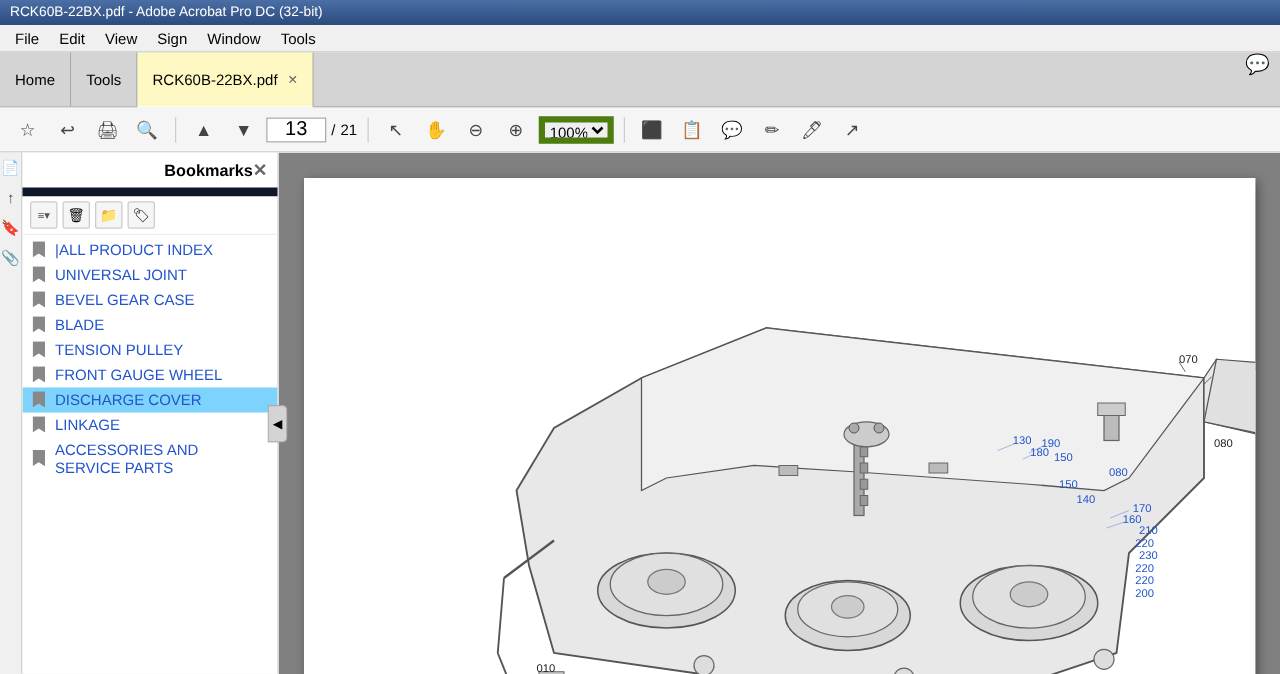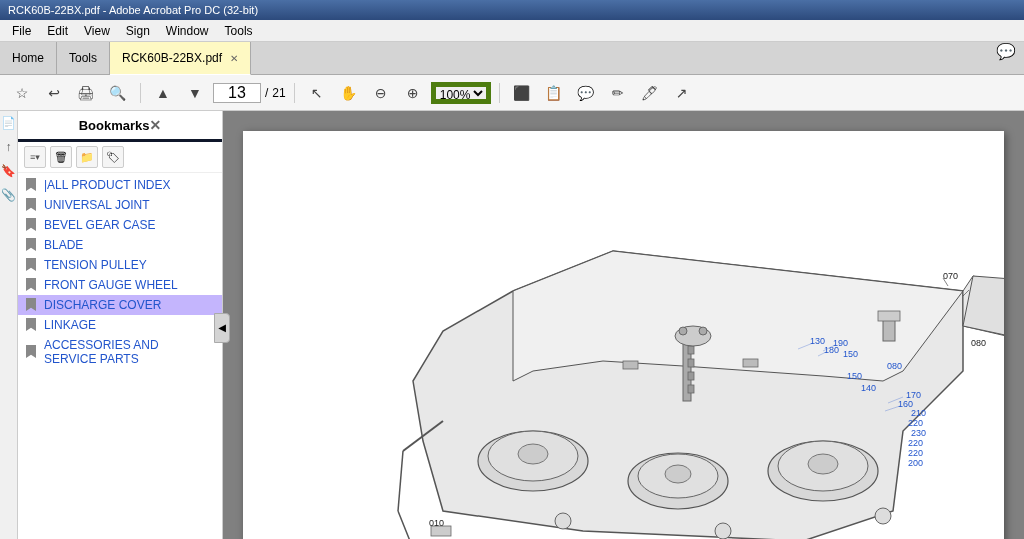--- a/index.html
+++ b/index.html
@@ -30,21 +30,21 @@
       padding: 2px 8px;
       font-size: 12px;
       cursor: pointer;
     }
 
     
     .tab-bar {
       background: #d4d4d4;
       display: flex;
       align-items: stretch;
-      height: 33px;
+      height: 44px;
       border-bottom: 1px solid #aaa;
     }
     .tab {
       display: flex;
       align-items: center;
       padding: 0 12px;
       border-right: 1px solid #aaa;
       font-size: 12px;
       cursor: pointer;
       background: #d4d4d4;
@@ -120,23 +120,23 @@
       width: 205px;
       background: white;
       border-right: 1px solid #ccc;
       display: flex;
       flex-direction: column;
       flex-shrink: 0;
     }
     .sidebar-header {
       display: flex;
       align-items: center;
-      justify-content: center;
+      justify-content: flex-end;
       padding: 6px 8px;
-      border-bottom: 3px solid #0f172a;
+      border-bottom: 7px solid #0f172a;
       font-size: 13px;
       font-weight: bold;
     }
     .sidebar-tools {
       display: flex;
       align-items: center;
       padding: 4px 6px;
       gap: 4px;
       border-bottom: 1px solid #eee;
     }
@@ -158,21 +158,21 @@
       padding: 2px 0;
     }
     .bookmark-item {
       display: flex;
       align-items: center;
       padding: 3px 8px;
       font-size: 12px;
       cursor: pointer;
       color: #2255cc;
     }
-    .bookmark-item.active { background: #c4b5fd; }
+    .bookmark-item.active { background: #7dd3fc; }
     .bookmark-icon {
       width: 12px;
       height: 14px;
       margin-right: 6px;
       flex-shrink: 0;
       position: relative;
     }
     .bookmark-icon::before {
       content: '';
       display: block;

